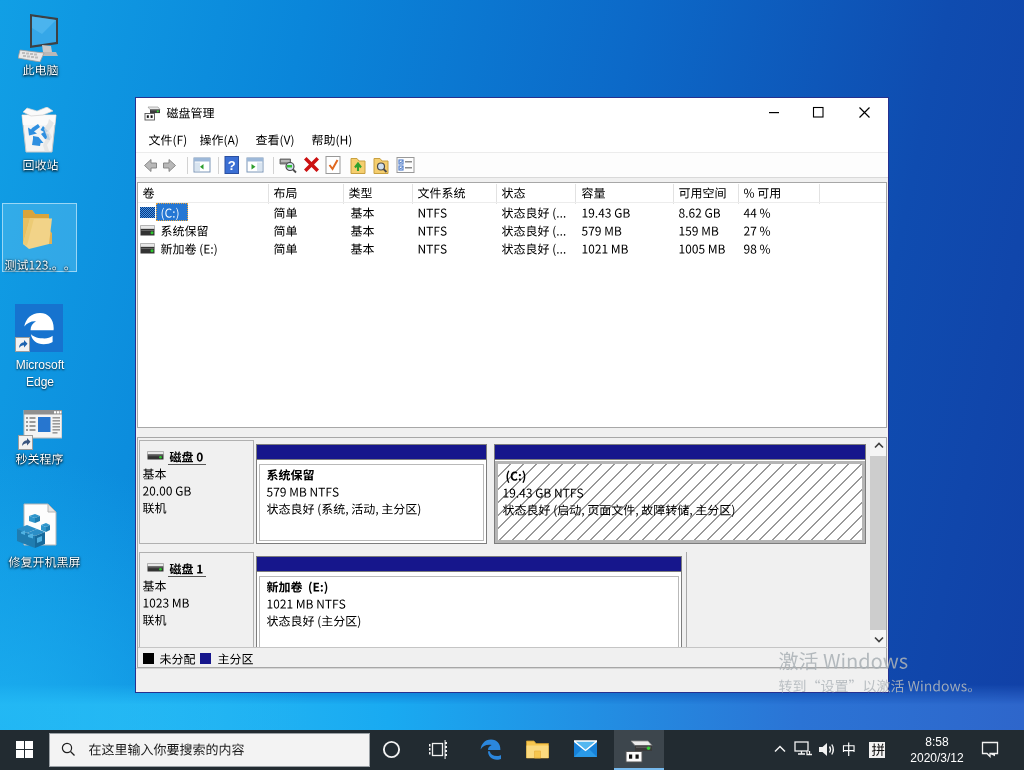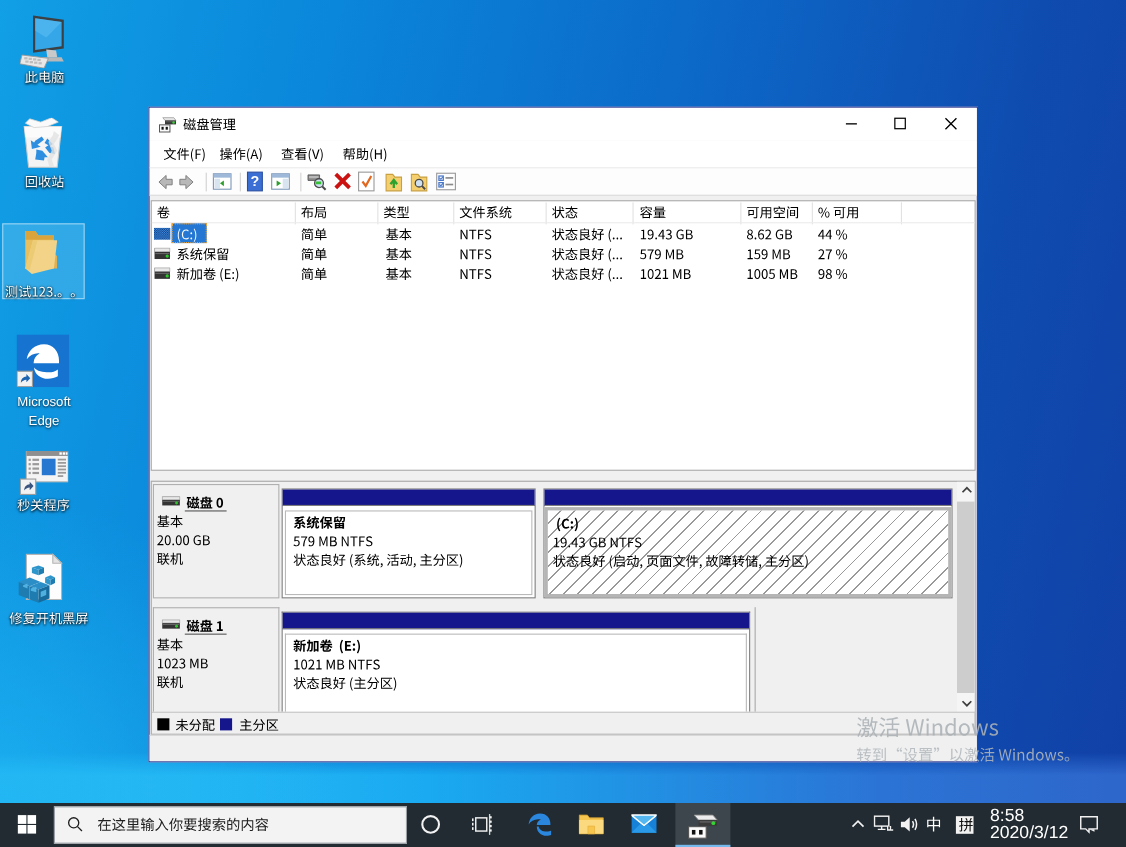--- a/index.html
+++ b/index.html
@@ -541,17 +541,17 @@
 <polygon points="1,6 4.5,6 9,2 9,15 4.5,11 1,11" fill="#f2f2f2"></polygon>
 <path d="M11.5 5.5 Q13.5 8.5 11.5 11.5 M13.8 3.5 Q16.8 8.5 13.8 13.5" stroke="#f2f2f2" stroke-width="1.4" fill="none"></path>
 </svg>
 <svg style="position:absolute;left:841px;top:742.2px;overflow:visible" width="16" height="19">
       <path d="M7.1 0.6V3.2H1.9V10.1H3V9.2H7.1V13.9H8.3V9.2H12.5V10H13.6V3.2H8.3V0.6ZM3 8.1V4.2H7.1V8.1ZM12.5 8.1H8.3V4.2H12.5Z" fill="#fff"></path>
     </svg>
 <div class="abs" style="left:869px;top:741.5px;width:16px;height:16px;background:#f2f2f2"></div>
 <svg style="position:absolute;left:870.5px;top:742.8px;overflow:visible" width="16" height="18">
       <path d="M6.6 1C7.1 1.7 7.6 2.7 7.8 3.4L8.7 2.9C8.5 2.3 8 1.4 7.5 0.6ZM2.7 0.6V3.3H1.1V4.2H2.7V7.2C2 7.4 1.4 7.6 0.9 7.7L1.1 8.7L2.7 8.2V11.7C2.7 11.9 2.6 11.9 2.5 11.9C2.3 11.9 1.8 11.9 1.2 11.9C1.4 12.2 1.5 12.6 1.5 12.9C2.4 12.9 2.9 12.9 3.2 12.7C3.6 12.5 3.7 12.2 3.7 11.7V7.9L5 7.4L4.9 6.5L3.7 6.9V4.2H5V3.3H3.7V0.6ZM10.4 4.4V7.1H8.4V6.9V4.4ZM11.4 0.6C11.2 1.4 10.6 2.6 10.2 3.4H5.8V4.4H7.4V6.9V7.1H5.4V8H7.4C7.3 9.5 6.8 11.2 5 12.3C5.3 12.5 5.6 12.8 5.7 13C7.7 11.7 8.2 9.8 8.4 8H10.4V12.9H11.4V8H13.3V7.1H11.4V4.4H13V3.4H11.2C11.6 2.7 12.1 1.7 12.5 0.9Z" fill="#111"></path>
     </svg>
-<div class="abs" style="left:900px;top:734px;width:74px;height:32px;color:#fff;font-size:16px;line-height:16px;">8:58<br>2020/3/12</div>
+<div class="abs" style="left:900px;top:734px;width:74px;height:32px;color:#fff;font-size:12px;line-height:16px;text-align:center">8:58<br>2020/3/12</div>
 <svg class="abs" style="left:981px;top:741px" width="18" height="17" viewBox="0 0 18 17">
 <path d="M1.5 1.5 L16.5 1.5 L16.5 12.5 L9 12.5 L9 15.5 L6 12.5 L1.5 12.5 Z" fill="none" stroke="#f2f2f2" stroke-width="1.3"></path>
 <path d="M9.2 12.9 L14 12.9 L14 15.2 Z" fill="#f2f2f2"></path>
 </svg>
 </div>
 </body></html>

